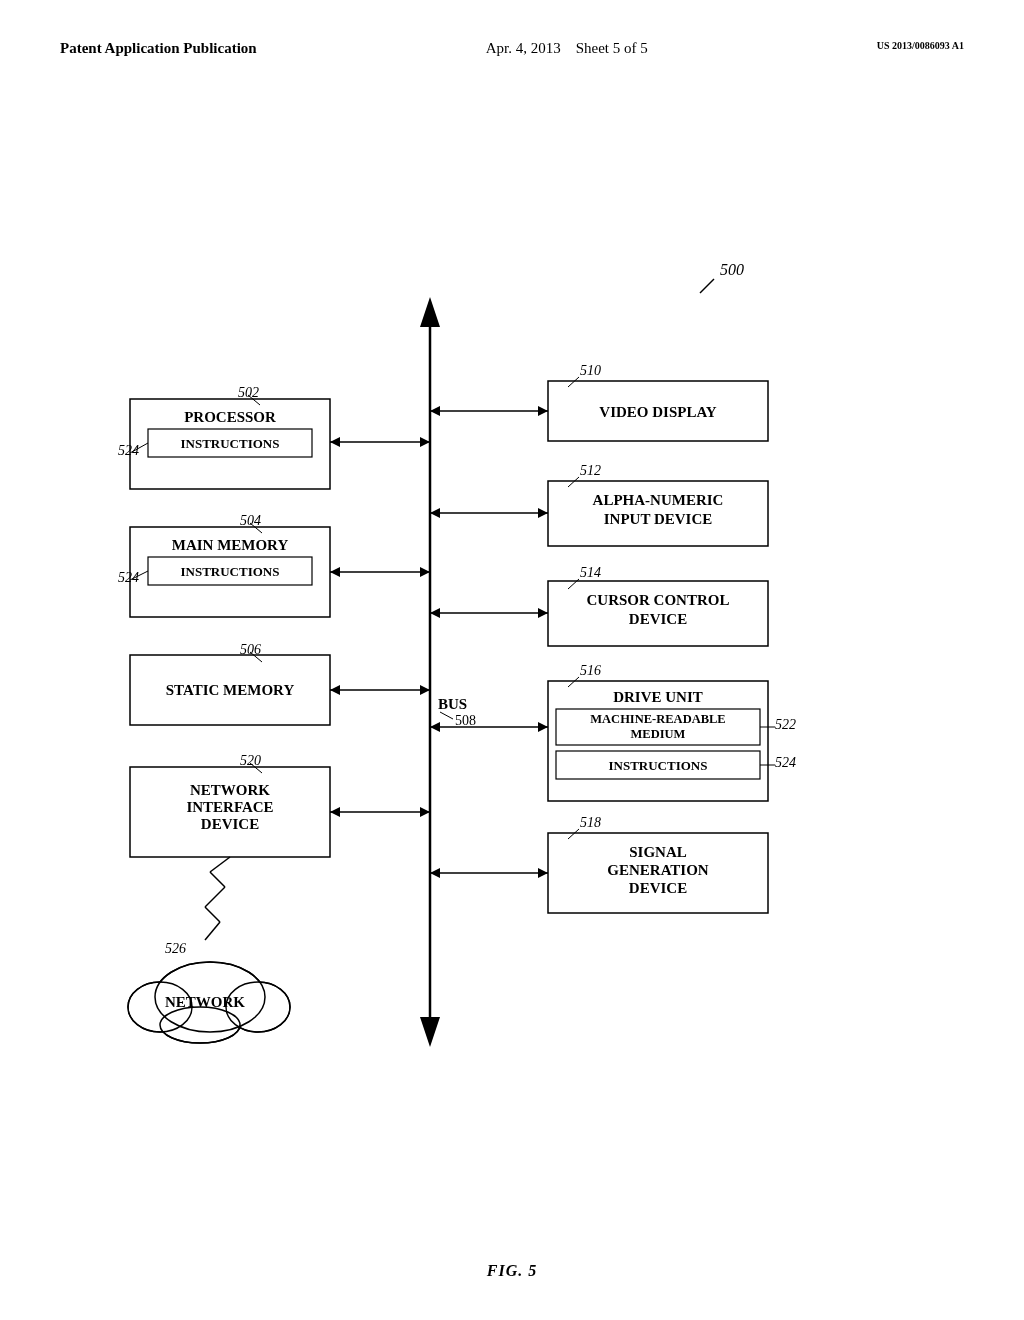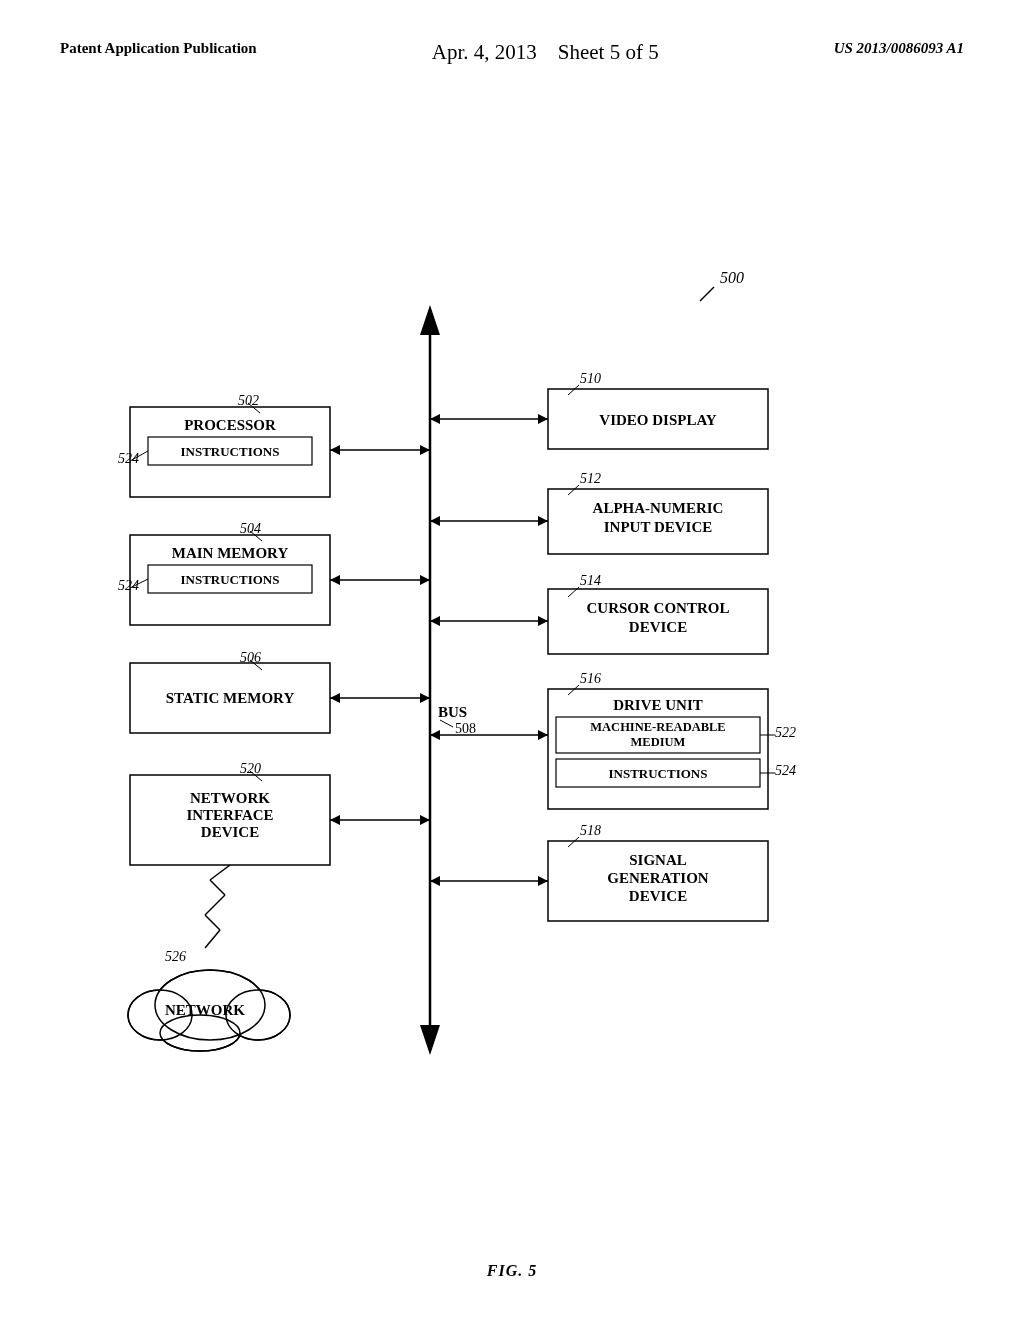--- a/index.html
+++ b/index.html
@@ -14,22 +14,22 @@
 
     
     .header {
       display: flex;
       justify-content: space-between;
       align-items: flex-start;
       padding: 40px 60px 20px 60px;
       font-size: 15px;
     }
     .header-left { font-weight: bold; }
-    .header-center { text-align: center; font-size: 21px; }
-    .header-right { font-size: 15px; font-weight: bold; font-style: italic; }
+    .header-center { text-align: center; font-size: 15px; }
+    .header-right { font-size: 10px; font-weight: bold; }
 
     
     .diagram-area {
       position: relative;
       width: 100%;
       height: 1100px;
       top: 20px;
       padding-left: 16px;
     }
 

